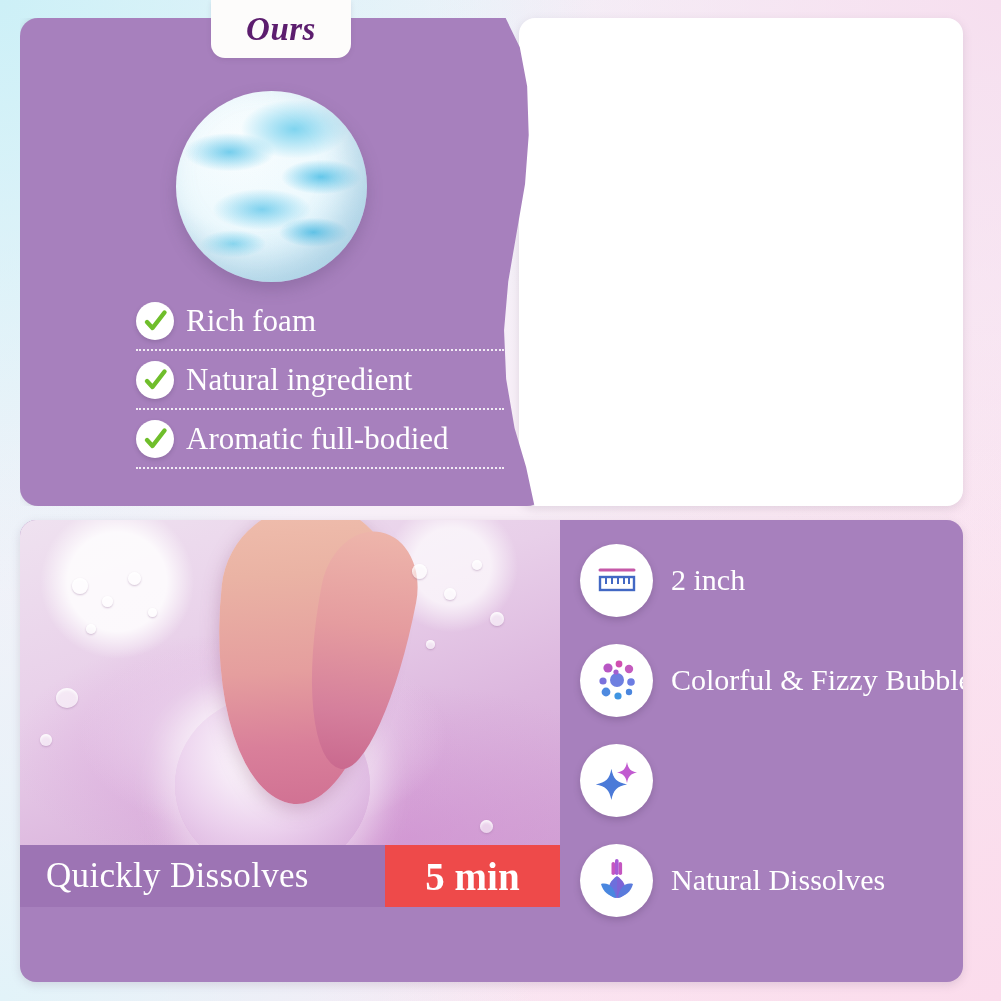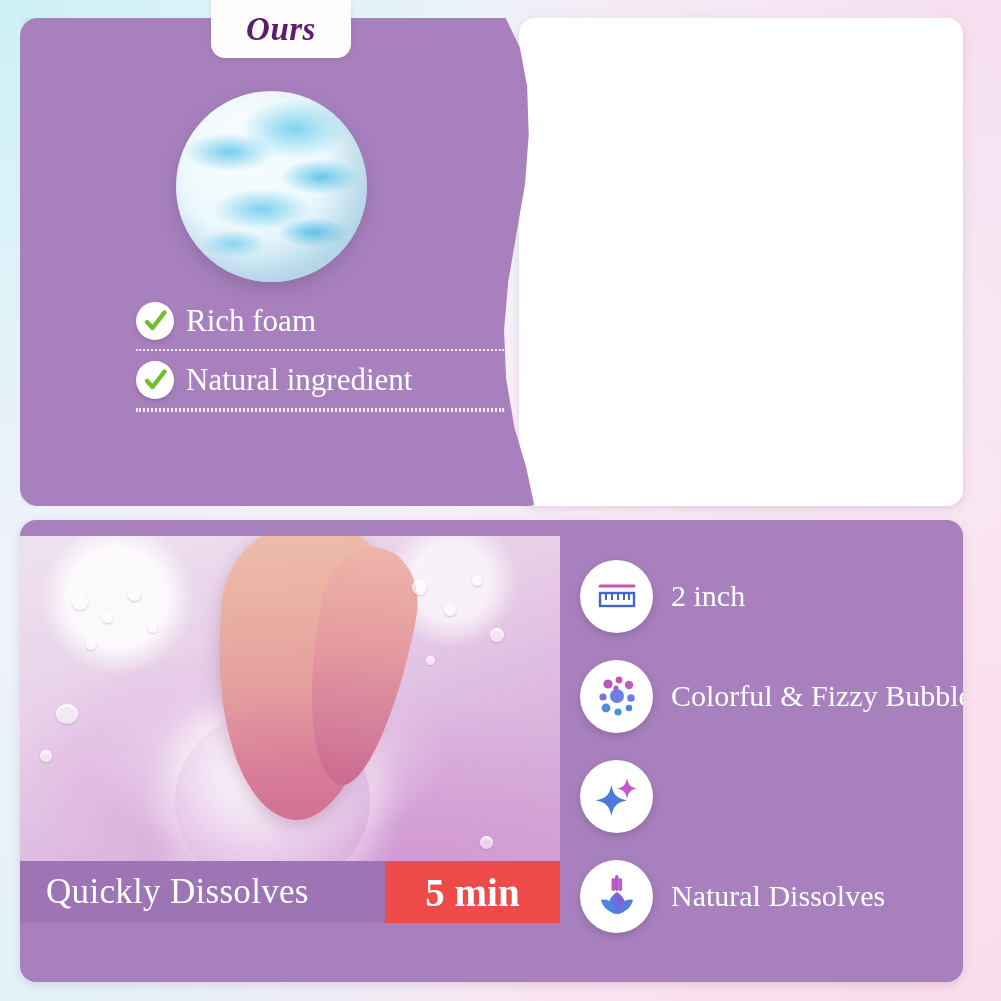--- a/index.html
+++ b/index.html
@@ -71,21 +71,21 @@
   }
   .txt-light{color:#ffffff;font-size:31px;line-height:1;white-space:nowrap;}
 
   
   .panel-bottom{
     position:absolute;left:20px;top:520px;width:943px;height:462px;
     border-radius:16px;overflow:hidden;background:#a780bd;
     box-shadow:0 3px 10px rgba(120,100,130,.20);
   }
   .photo{
-    position:absolute;left:0;top:16px;width:540px;height:387px;overflow:hidden;
+    position:absolute;left:0;top:0;width:540px;height:387px;overflow:hidden;
     background:
       radial-gradient(circle at 18% 16%, rgba(255,255,255,.85) 0 9%, rgba(255,255,255,0) 14%),
       radial-gradient(circle at 80% 12%, rgba(255,255,255,.7) 0 7%, rgba(255,255,255,0) 12%),
       radial-gradient(ellipse 34% 26% at 45% 56%, rgba(255,255,255,.9) 0%, rgba(236,214,238,.55) 62%, rgba(216,170,220,0) 100%),
       radial-gradient(ellipse 60% 44% at 40% 60%, rgba(215,150,215,.55) 0%, rgba(215,150,215,0) 70%),
       radial-gradient(ellipse 70% 55% at 72% 82%, rgba(205,130,205,.45) 0%, rgba(205,130,205,0) 72%),
       linear-gradient(160deg,#efe2f0 0%,#e8cfe9 35%,#dcb6de 62%,#cfa0d3 100%);
   }
   .foam-spot{position:absolute;border-radius:50%;background:rgba(255,255,255,.55);
     box-shadow:inset 0 2px 3px rgba(255,255,255,.85),0 1px 2px rgba(150,110,155,.4);}
@@ -112,21 +112,21 @@
   }
   .banner-label{
     flex:1;background:#9d74b4;display:flex;align-items:center;padding-left:26px;
     color:#fff;font-size:35px;letter-spacing:.3px;
   }
   .banner-time{
     width:175px;background:#ee4a4a;display:flex;align-items:center;justify-content:center;
     color:#ffffff;font-size:39px;font-weight:700;text-align:center;
   }
 
-  .features{position:absolute;left:540px;top:0;width:403px;height:462px;padding-top:26px;box-sizing:border-box;}
+  .features{position:absolute;left:540px;top:0;width:403px;height:462px;padding-top:10px;box-sizing:border-box;}
   .frow{display:flex;align-items:center;height:100px;padding-left:20px;}
   .fico{
     width:73px;height:73px;border-radius:50%;background:#fff;flex:0 0 73px;
     display:flex;align-items:center;justify-content:center;margin-right:18px;
     box-shadow:0 3px 7px rgba(80,55,95,.28);
   }
   .flabel{color:#ffffff;font-size:30px;white-space:nowrap;line-height:1;}
 </style>
 </head>
 <body>
@@ -162,20 +162,28 @@
     <div class="row">
       <span class="chk">
         <svg width="28" height="28" viewBox="0 0 28 28" aria-hidden="true">
           <path d="M6 15 L11.5 21 L23.5 5.5" stroke="#6FBE2B" stroke-width="4.4" fill="none" stroke-linecap="round" stroke-linejoin="round"></path>
         </svg>
       </span>
       <span class="txt-light">Natural ingredient</span>
     </div>
     <div class="row-sep"></div>
 
+    <div class="row">
+      <span class="chk">
+        <svg width="28" height="28" viewBox="0 0 28 28" aria-hidden="true">
+          <path d="M6 15 L11.5 21 L23.5 5.5" stroke="#6FBE2B" stroke-width="4.4" fill="none" stroke-linecap="round" stroke-linejoin="round"></path>
+        </svg>
+      </span>
+      <span class="txt-light">Aromatic full-bodied</span>
+    </div>
     <div class="row-sep"></div>
 
   </div>
 
   <div class="panel-bottom">
 
     <div class="photo">
       <div class="bomb-sub"></div>
       <div class="finger"></div>
       <div class="finger2"></div>

